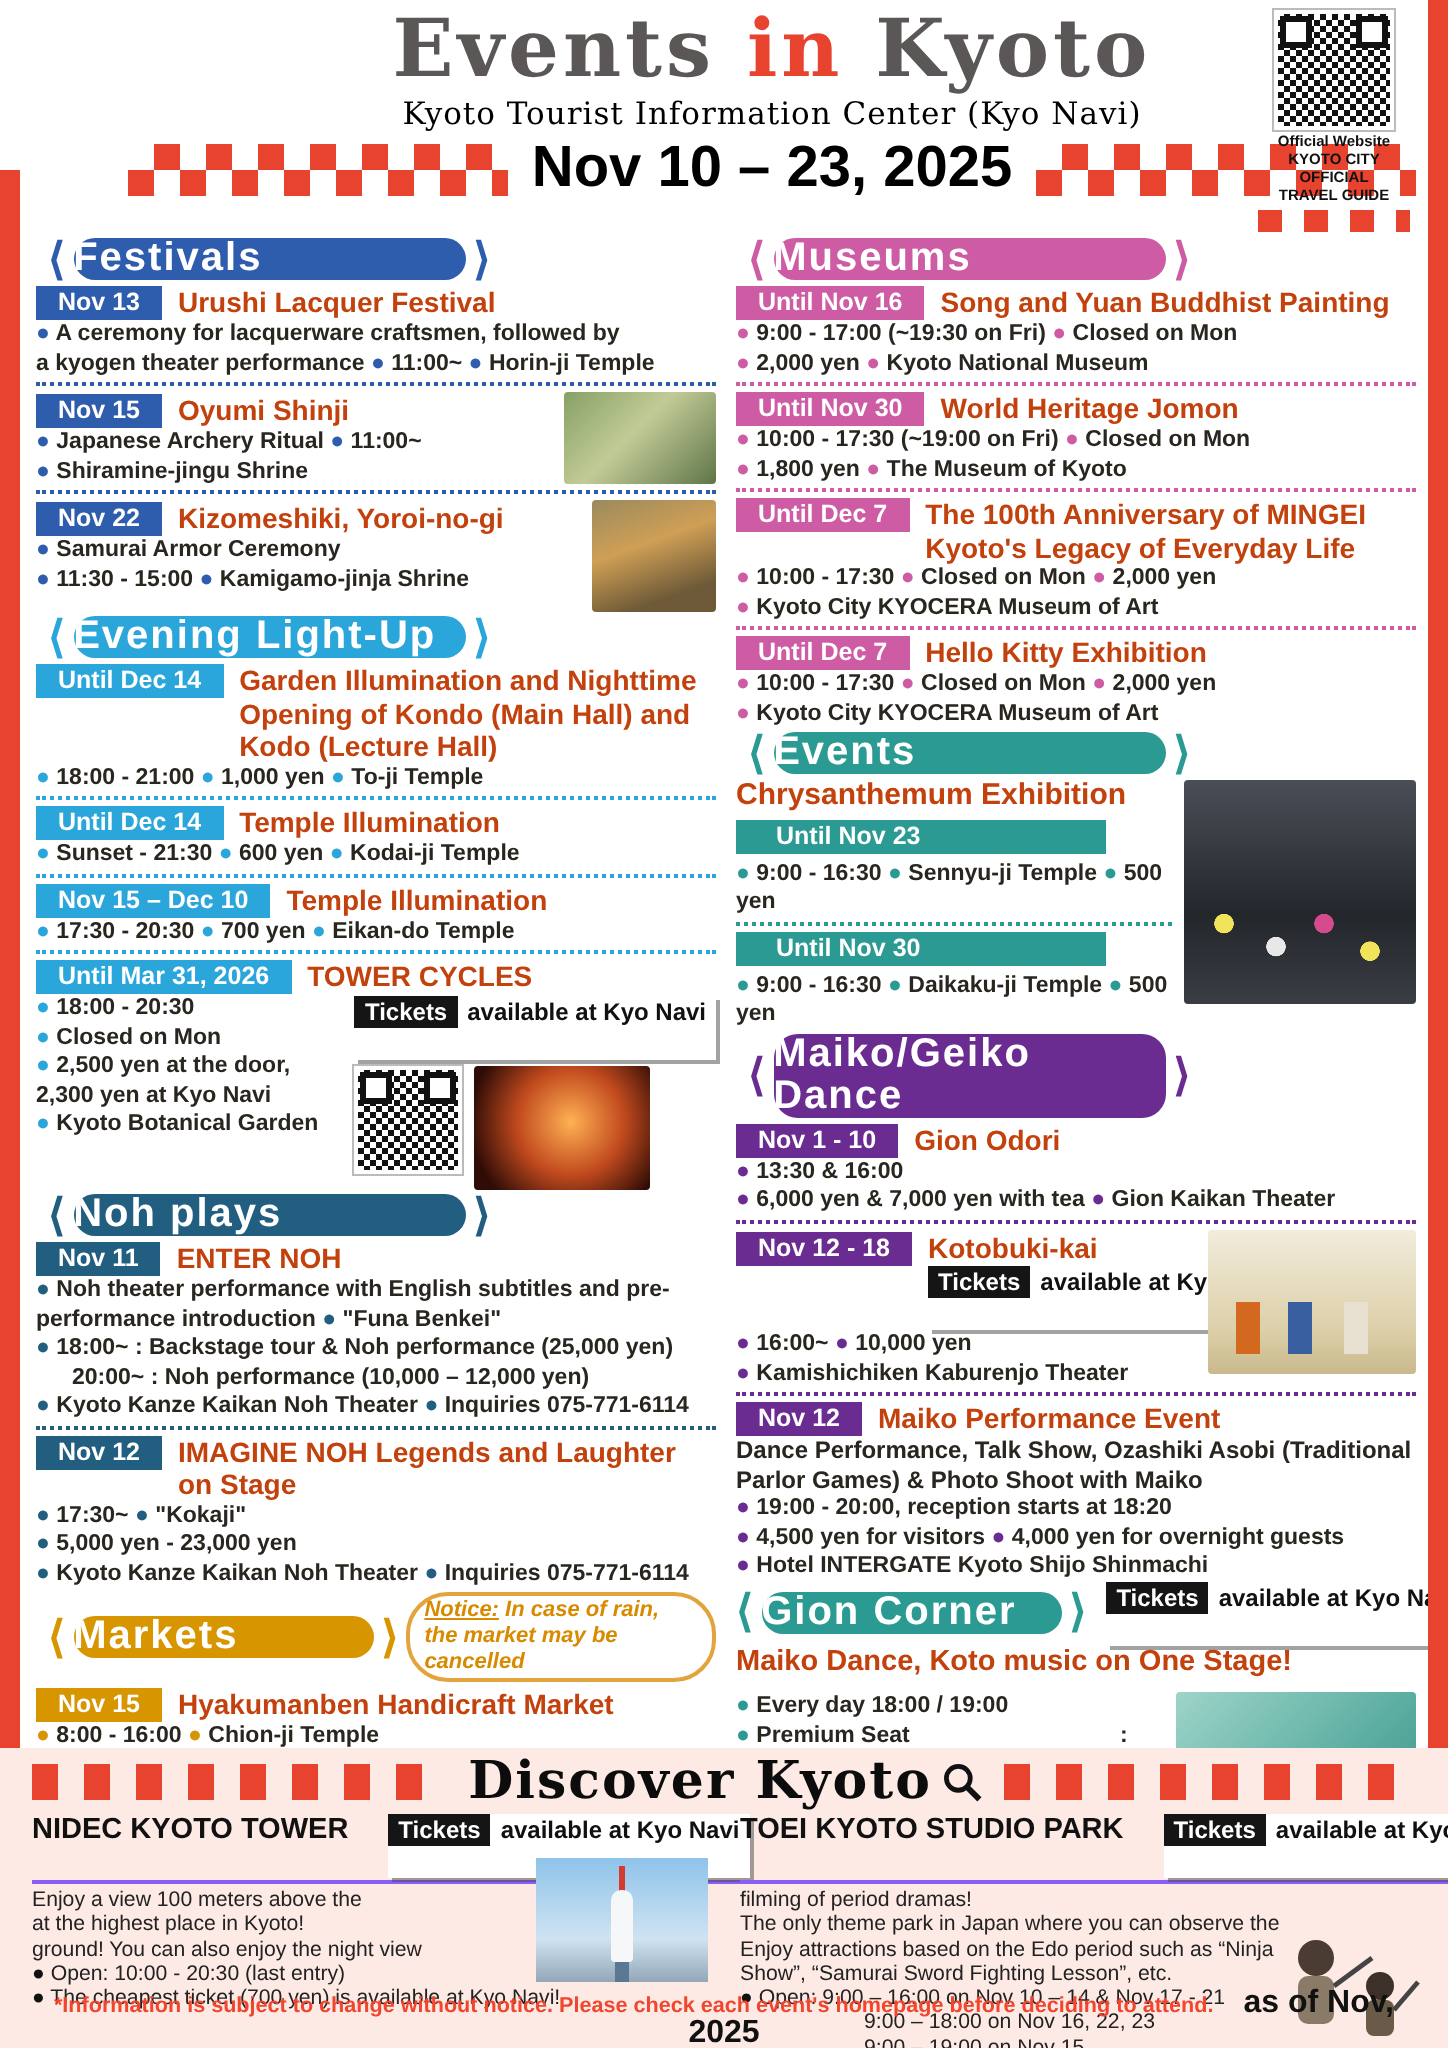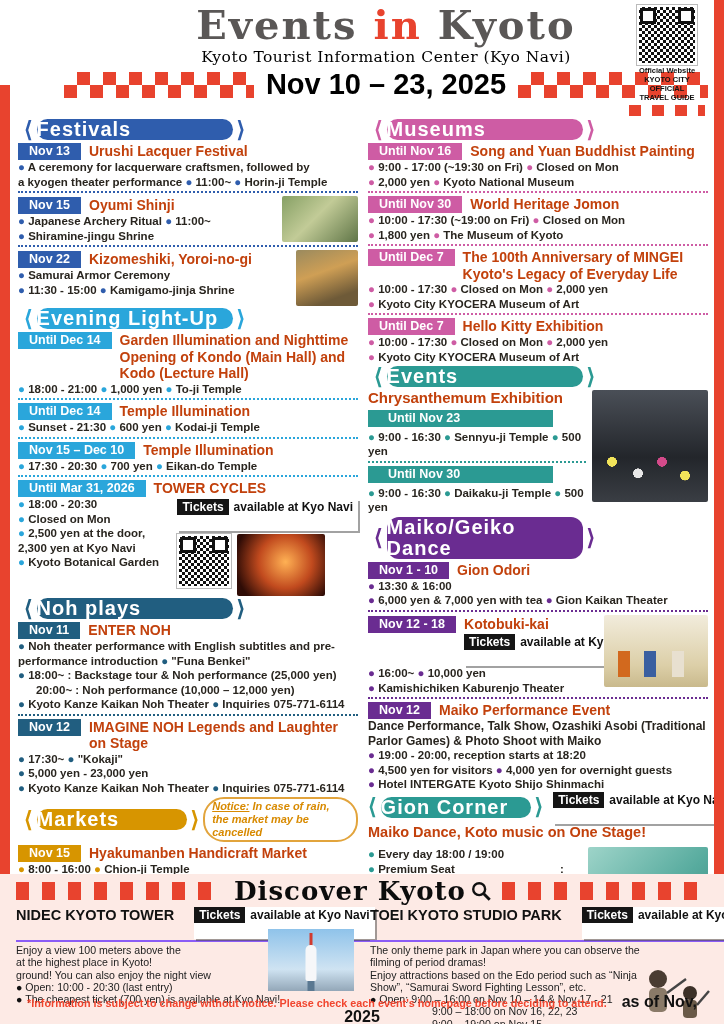--- a/index.html
+++ b/index.html
@@ -475,22 +475,22 @@
       </div>
 
       <div class="d-col">
         <div class="d-name-row">
           <span class="d-name">TOEI KYOTO STUDIO PARK</span>
           <div class="tix">
               <span class="tix-tag">Tickets</span>
               <span class="tix-rest">available at Kyo Navi</span>
             </div>
         </div>
+        <div class="d-ln">filming of period dramas!</div>
         <div class="d-ln">The only theme park in Japan where you can observe the</div>
-        <div class="d-ln">filming of period dramas!</div>
         <div class="d-ln">Enjoy attractions based on the Edo period  such as “Ninja</div>
         <div class="d-ln">Show”, “Samurai Sword Fighting Lesson”, etc.</div>
         <div class="d-ln ln"><span class="dot">●</span> Open: 9:00 – 16:00 on Nov 10 – 14 &amp; Nov 17 - 21</div>
         <div class="d-ln ln indent-big">9:00 – 18:00 on Nov 16, 22, 23</div>
         <div class="d-ln ln indent-big">9:00 – 19:00 on Nov 15</div>
         <div class="d-ln ln"><span class="dot">●</span> Price: 2,800 yen   <span class="dot">●</span> 2,200-yen ticket available at Kyo Navi!</div>
         <svg class="samurai" viewBox="0 0 76 62">
           <circle cx="24" cy="16" r="9" fill="#4a3c32"></circle>
           <rect x="15" y="25" width="18" height="24" rx="5" fill="#8a7a68"></rect>
           <line x1="33" y1="30" x2="52" y2="16" stroke="#444" stroke-width="2.4"></line>

